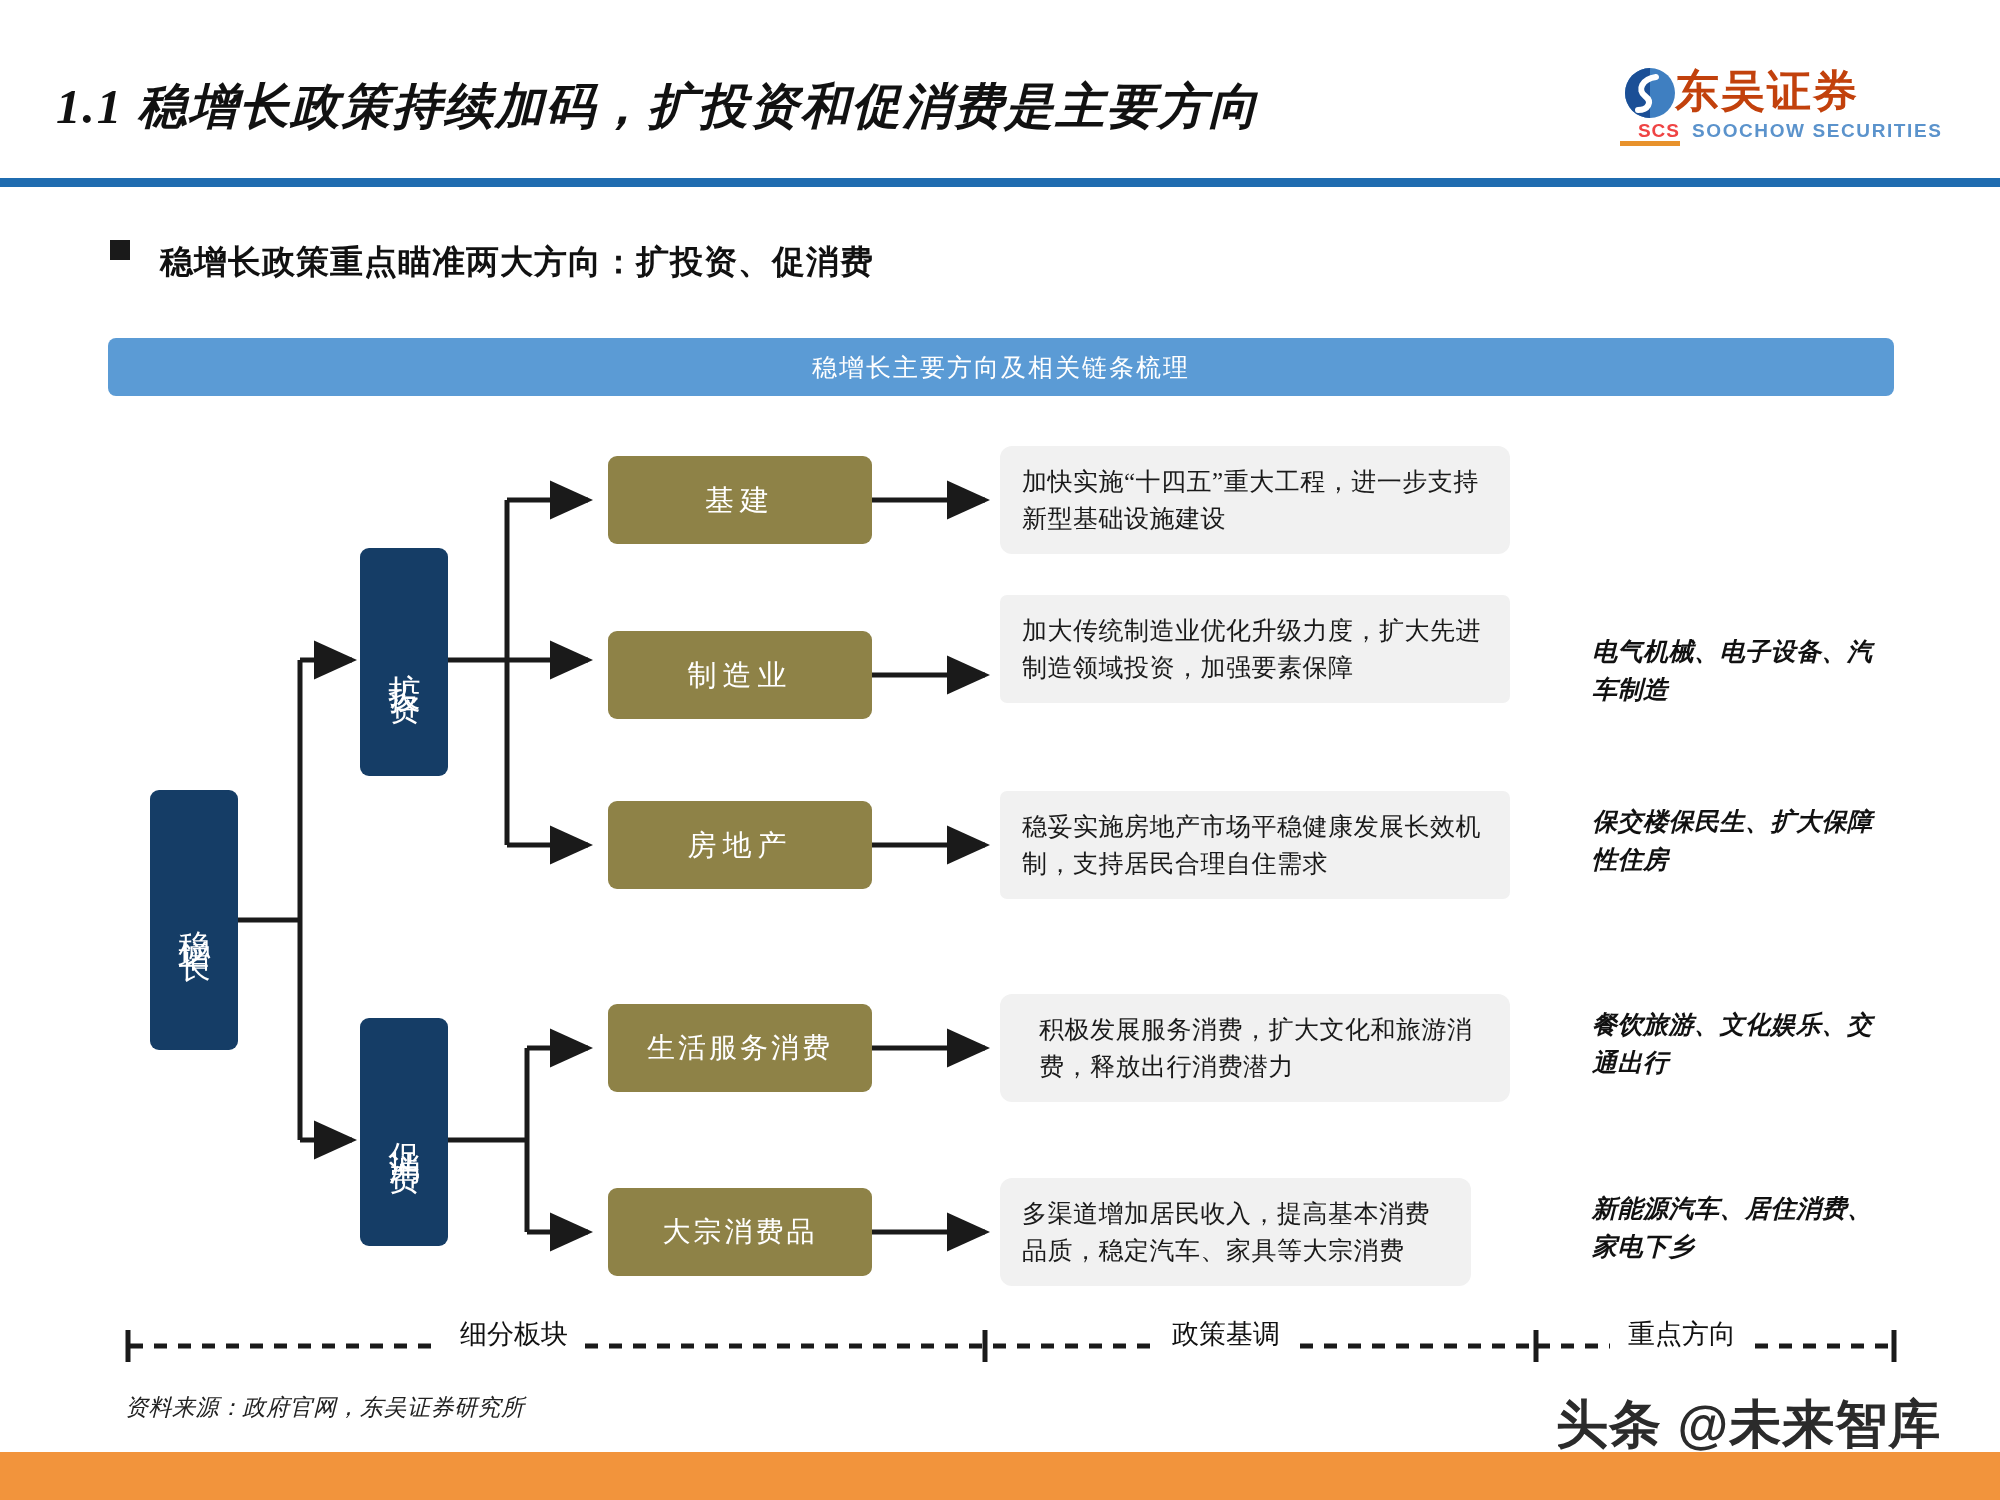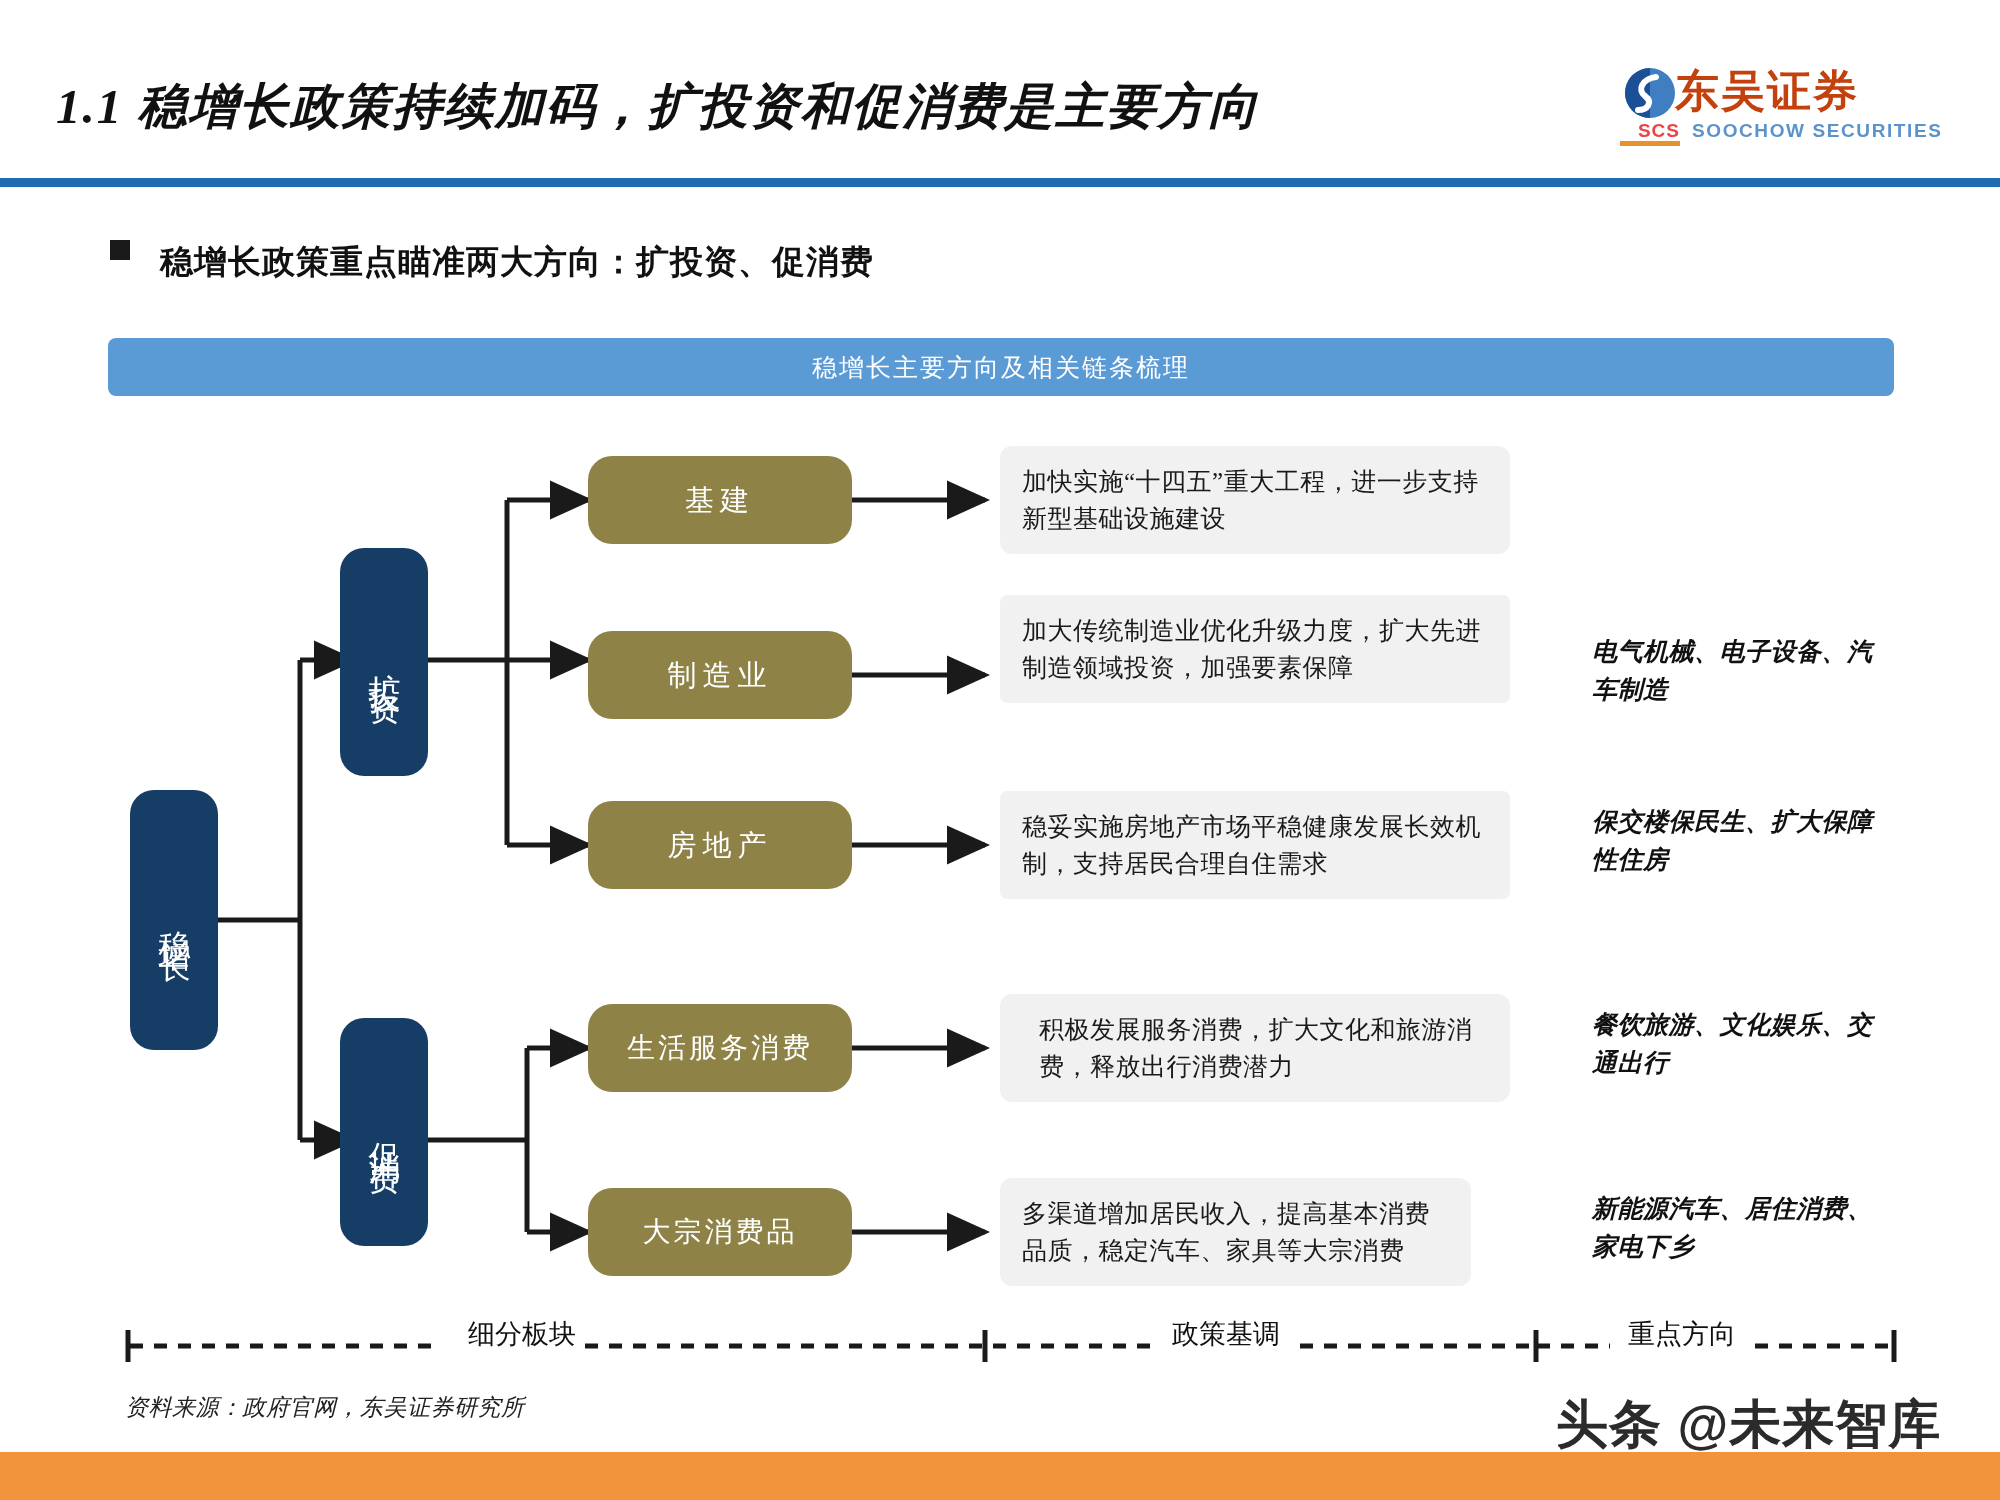--- a/index.html
+++ b/index.html
@@ -57,24 +57,25 @@
     position:absolute;left:108px;top:338px;width:1786px;height:58px;
     background:#5b9bd5;border-radius:8px;
     display:flex;align-items:center;justify-content:center;
   }
   .banner-txt{color:#fff;font-size:25px;letter-spacing:2px;}
 
   
   .canvas{position:absolute;left:0;top:0;width:2000px;height:1500px;pointer-events:none;}
 
   .node{
-    position:absolute;border-radius:24px;
+    position:absolute;border-radius:9px;
     display:flex;align-items:center;justify-content:center;
     color:#fff;text-align:center;line-height:1.18;
     box-sizing:border-box;
+    margin-left:20px;
   }
   .node.navy{background:#153d66;}
   .node.olive{background:#8e8247;}
   .node.vert{writing-mode:vertical-rl;text-orientation:upright;letter-spacing:10px;}
 
   .desc{
     position:absolute;background:#f1f1f1;border-radius:12px;
     box-sizing:border-box;padding:16px 22px;
     display:flex;align-items:center;
     font-size:25px;color:#1a1a1a;line-height:1.48;letter-spacing:0.5px;
@@ -207,21 +208,21 @@
 
 
   <div class="tail" style="left:1592px;top:633px;width:290px;">电气机械、电子设备、汽车制造</div>
 
   <div class="tail" style="left:1592px;top:803px;width:290px;">保交楼保民生、扩大保障性住房</div>
 
   <div class="tail" style="left:1592px;top:1006px;width:290px;">餐饮旅游、文化娱乐、交通出行</div>
 
   <div class="tail" style="left:1592px;top:1190px;width:290px;">新能源汽车、居住消费、家电下乡</div>
 
-  <div class="legend-label" style="left:460px;margin-left:8px;">细分板块</div>
+  <div class="legend-label" style="left:460px;">细分板块</div>
   <div class="legend-label" style="left:1172px;">政策基调</div>
   <div class="legend-label" style="left:1628px;">重点方向</div>
 
   <div class="source">资料来源：政府官网，东吴证券研究所</div>
   <div class="watermark">头条 @未来智库</div>
   <div class="bottom-bar"></div>
 
 </div>
 
 </body></html>

